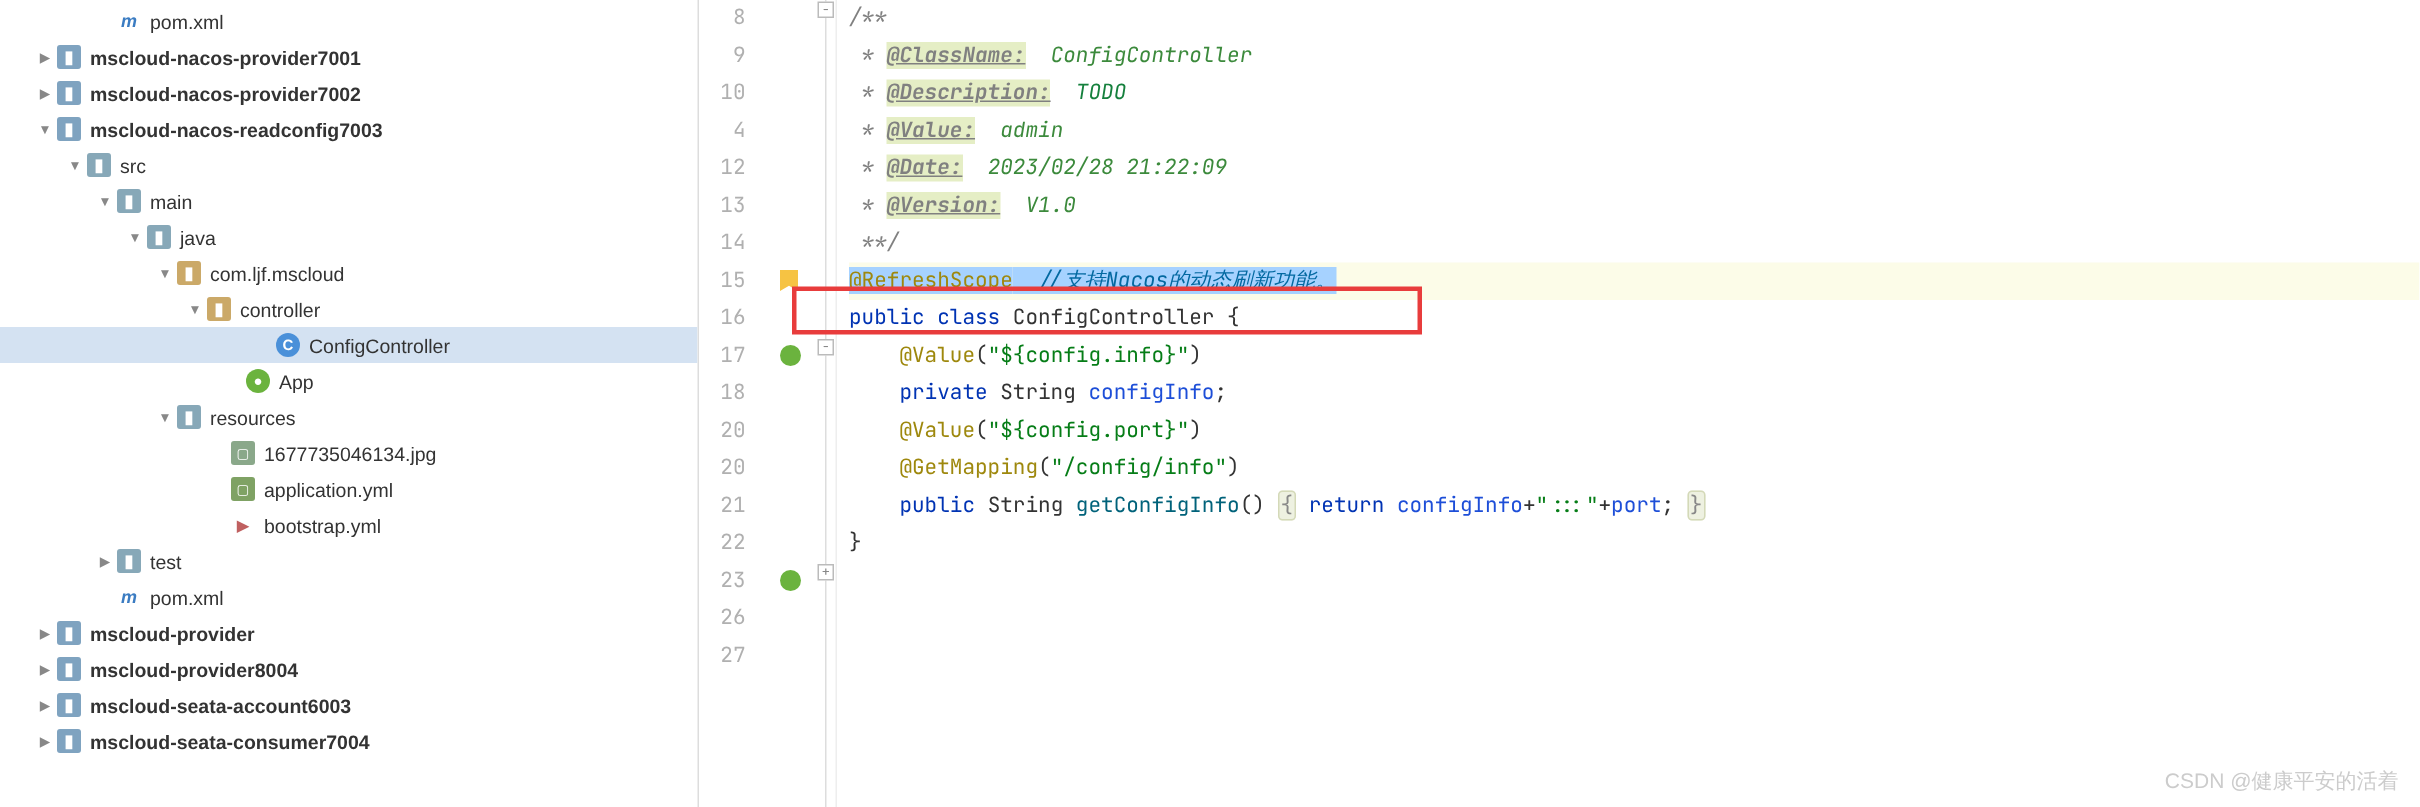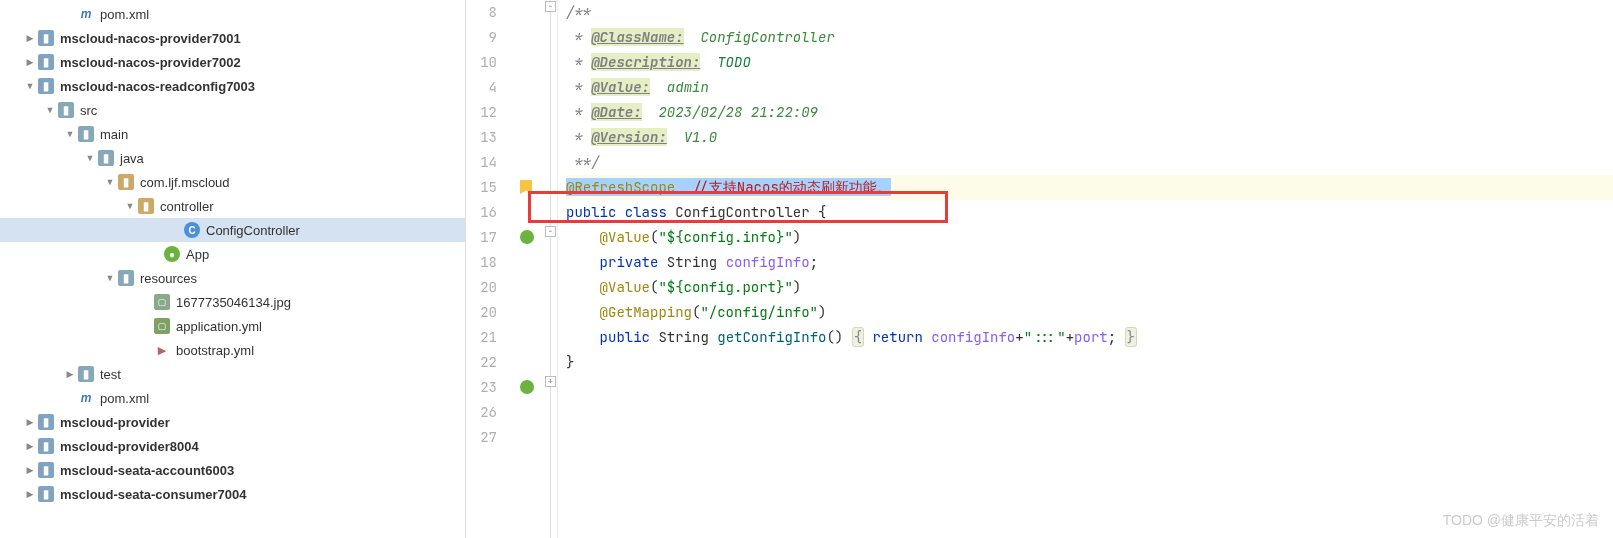--- a/index.html
+++ b/index.html
@@ -118,30 +118,30 @@
 .code-line {
   height: 25px;
   white-space: pre;
 }
 .hl-line { background: #fcfce8; }
 .red-box {
   position: absolute;
   border: 3px solid #e83c3c;
   pointer-events: none;
 }
-.c-comment { color: #b91c1c; }
+.c-comment { color: #0369a1; font-style: italic; }
 .c-doc { color: #808080; font-style: italic; }
 .c-tag { background: #e5eec5; color: #808080; font-style: italic; font-weight: 600; text-decoration: underline; }
 .c-tagval { color: #3c8a3c; font-style: italic; }
 .c-link { color: #15803d; font-style: italic; }
 .c-kw { color: #0033b3; }
 .c-ann { color: #9e880d; }
 .c-str { color: #067d17; }
 .c-type { color: #333; }
-.c-field { color: #8b5cf6; }
+.c-field { color: #1d4ed8; }
 .c-method { color: #00627a; }
 .fold-brace { background: #eef1e1; border: 1px solid #d4d9b8; border-radius: 3px; padding: 0 1px; color: #888; }
 .select-bg { background: #a6d2ff; }
 .watermark {
   position: absolute;
   right: 14px;
   bottom: 8px;
   color: #ccc;
   font-size: 14px;
   font-family: sans-serif;
@@ -337,13 +337,13 @@
       <div class="code-line"><span class="">    </span><span class="c-ann">@Value</span><span class="">(</span><span class="c-str">"${config.info}"</span><span class="">)</span></div>
       <div class="code-line"><span class="">    </span><span class="c-kw">private </span><span class="c-type">String </span><span class="c-field">configInfo</span><span class="">;</span></div>
       <div class="code-line"><span class="">    </span><span class="c-ann">@Value</span><span class="">(</span><span class="c-str">"${config.port}"</span><span class="">)</span></div>
       <div class="code-line"><span class="">    </span><span class="c-ann">@GetMapping</span><span class="">(</span><span class="c-str">"/config/info"</span><span class="">)</span></div>
       <div class="code-line"><span class="">    </span><span class="c-kw">public </span><span class="c-type">String </span><span class="c-method">getConfigInfo</span><span class="">() </span><span class="fold-brace">{</span><span class=""> </span><span class="c-kw">return </span><span class="c-field">configInfo</span><span class="">+</span><span class="c-str">":::"</span><span class="">+</span><span class="c-field">port</span><span class="">; </span><span class="fold-brace">}</span></div>
       <div class="code-line"><span class="">}</span></div>
       <div class="code-line"><span class=""></span></div>
     </div>
 </div>
 
-<div class="watermark">TODO @健康平安的活着</div>
+<div class="watermark">CSDN @健康平安的活着</div>
 
 </body></html>

